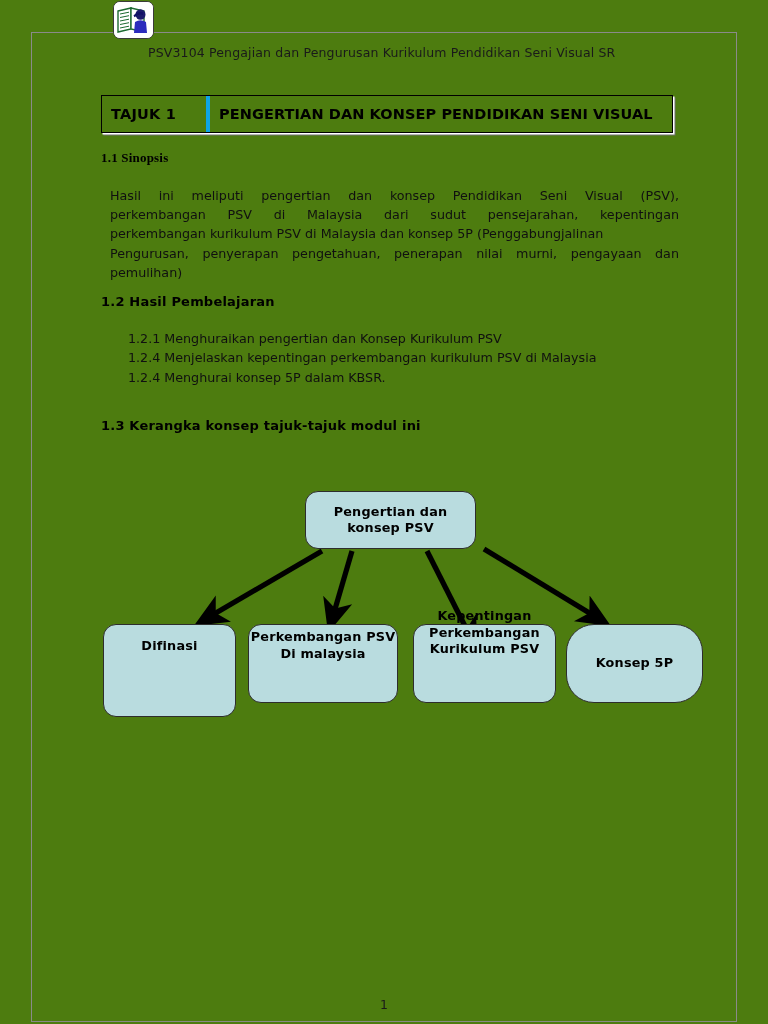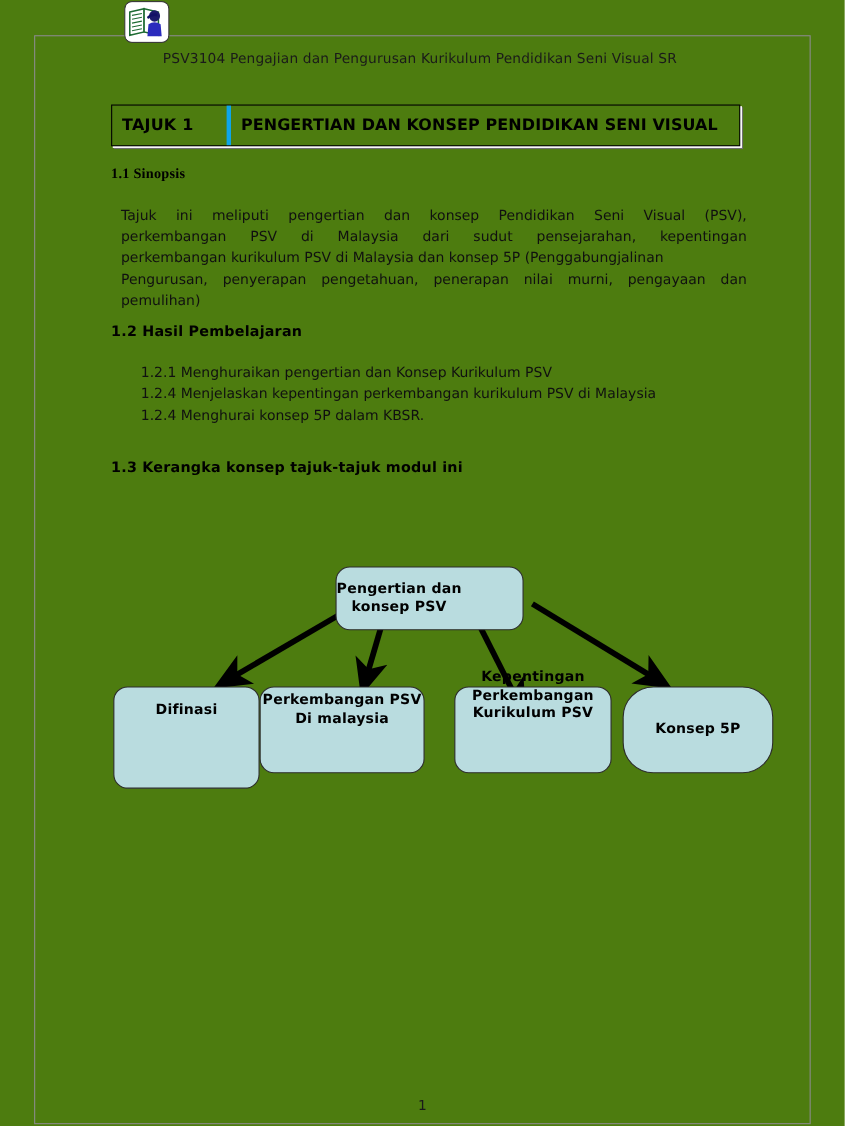--- a/index.html
+++ b/index.html
@@ -148,36 +148,36 @@
     box-sizing: border-box;
     text-align: center;
     font-size: 12.8px;
     font-weight: bold;
     line-height: 16.5px;
     color: #000000;
     letter-spacing: 0.2px;
   }
   #node-root {
     left: 305px;
-    top: 515px;
+    top: 491px;
     width: 171px;
     height: 58px;
     display: flex;
     align-items: center;
-    justify-content: flex-start;
+    justify-content: center;
   }
   #node-difinasi {
     left: 103px;
     top: 624px;
     width: 133px;
     height: 93px;
     padding-top: 13px;
   }
   #node-perkembangan {
-    left: 236px;
+    left: 248px;
     top: 624px;
     width: 150px;
     height: 79px;
     padding-top: 4px;
   }
   #node-kepentingan {
     left: 413px;
     top: 624px;
     width: 143px;
     height: 79px;
@@ -249,21 +249,21 @@
     <div class="tajuk-cell-left">TAJUK 1</div>
     <div class="tajuk-cell-right">PENGERTIAN DAN KONSEP PENDIDIKAN SENI VISUAL</div>
   </div>
 
   <div class="content">
 
     <div class="h-sec" id="h11">1.1 Sinopsis</div>
 
     <div class="para">
       <div class="l j">
-          <span>Tajuk</span>
+          <span>Hasil</span>
           <span>ini</span>
           <span>meliputi</span>
           <span>pengertian</span>
           <span>dan</span>
           <span>konsep</span>
           <span>Pendidikan</span>
           <span>Seni</span>
           <span>Visual</span>
           <span>(PSV),</span>
         </div>

